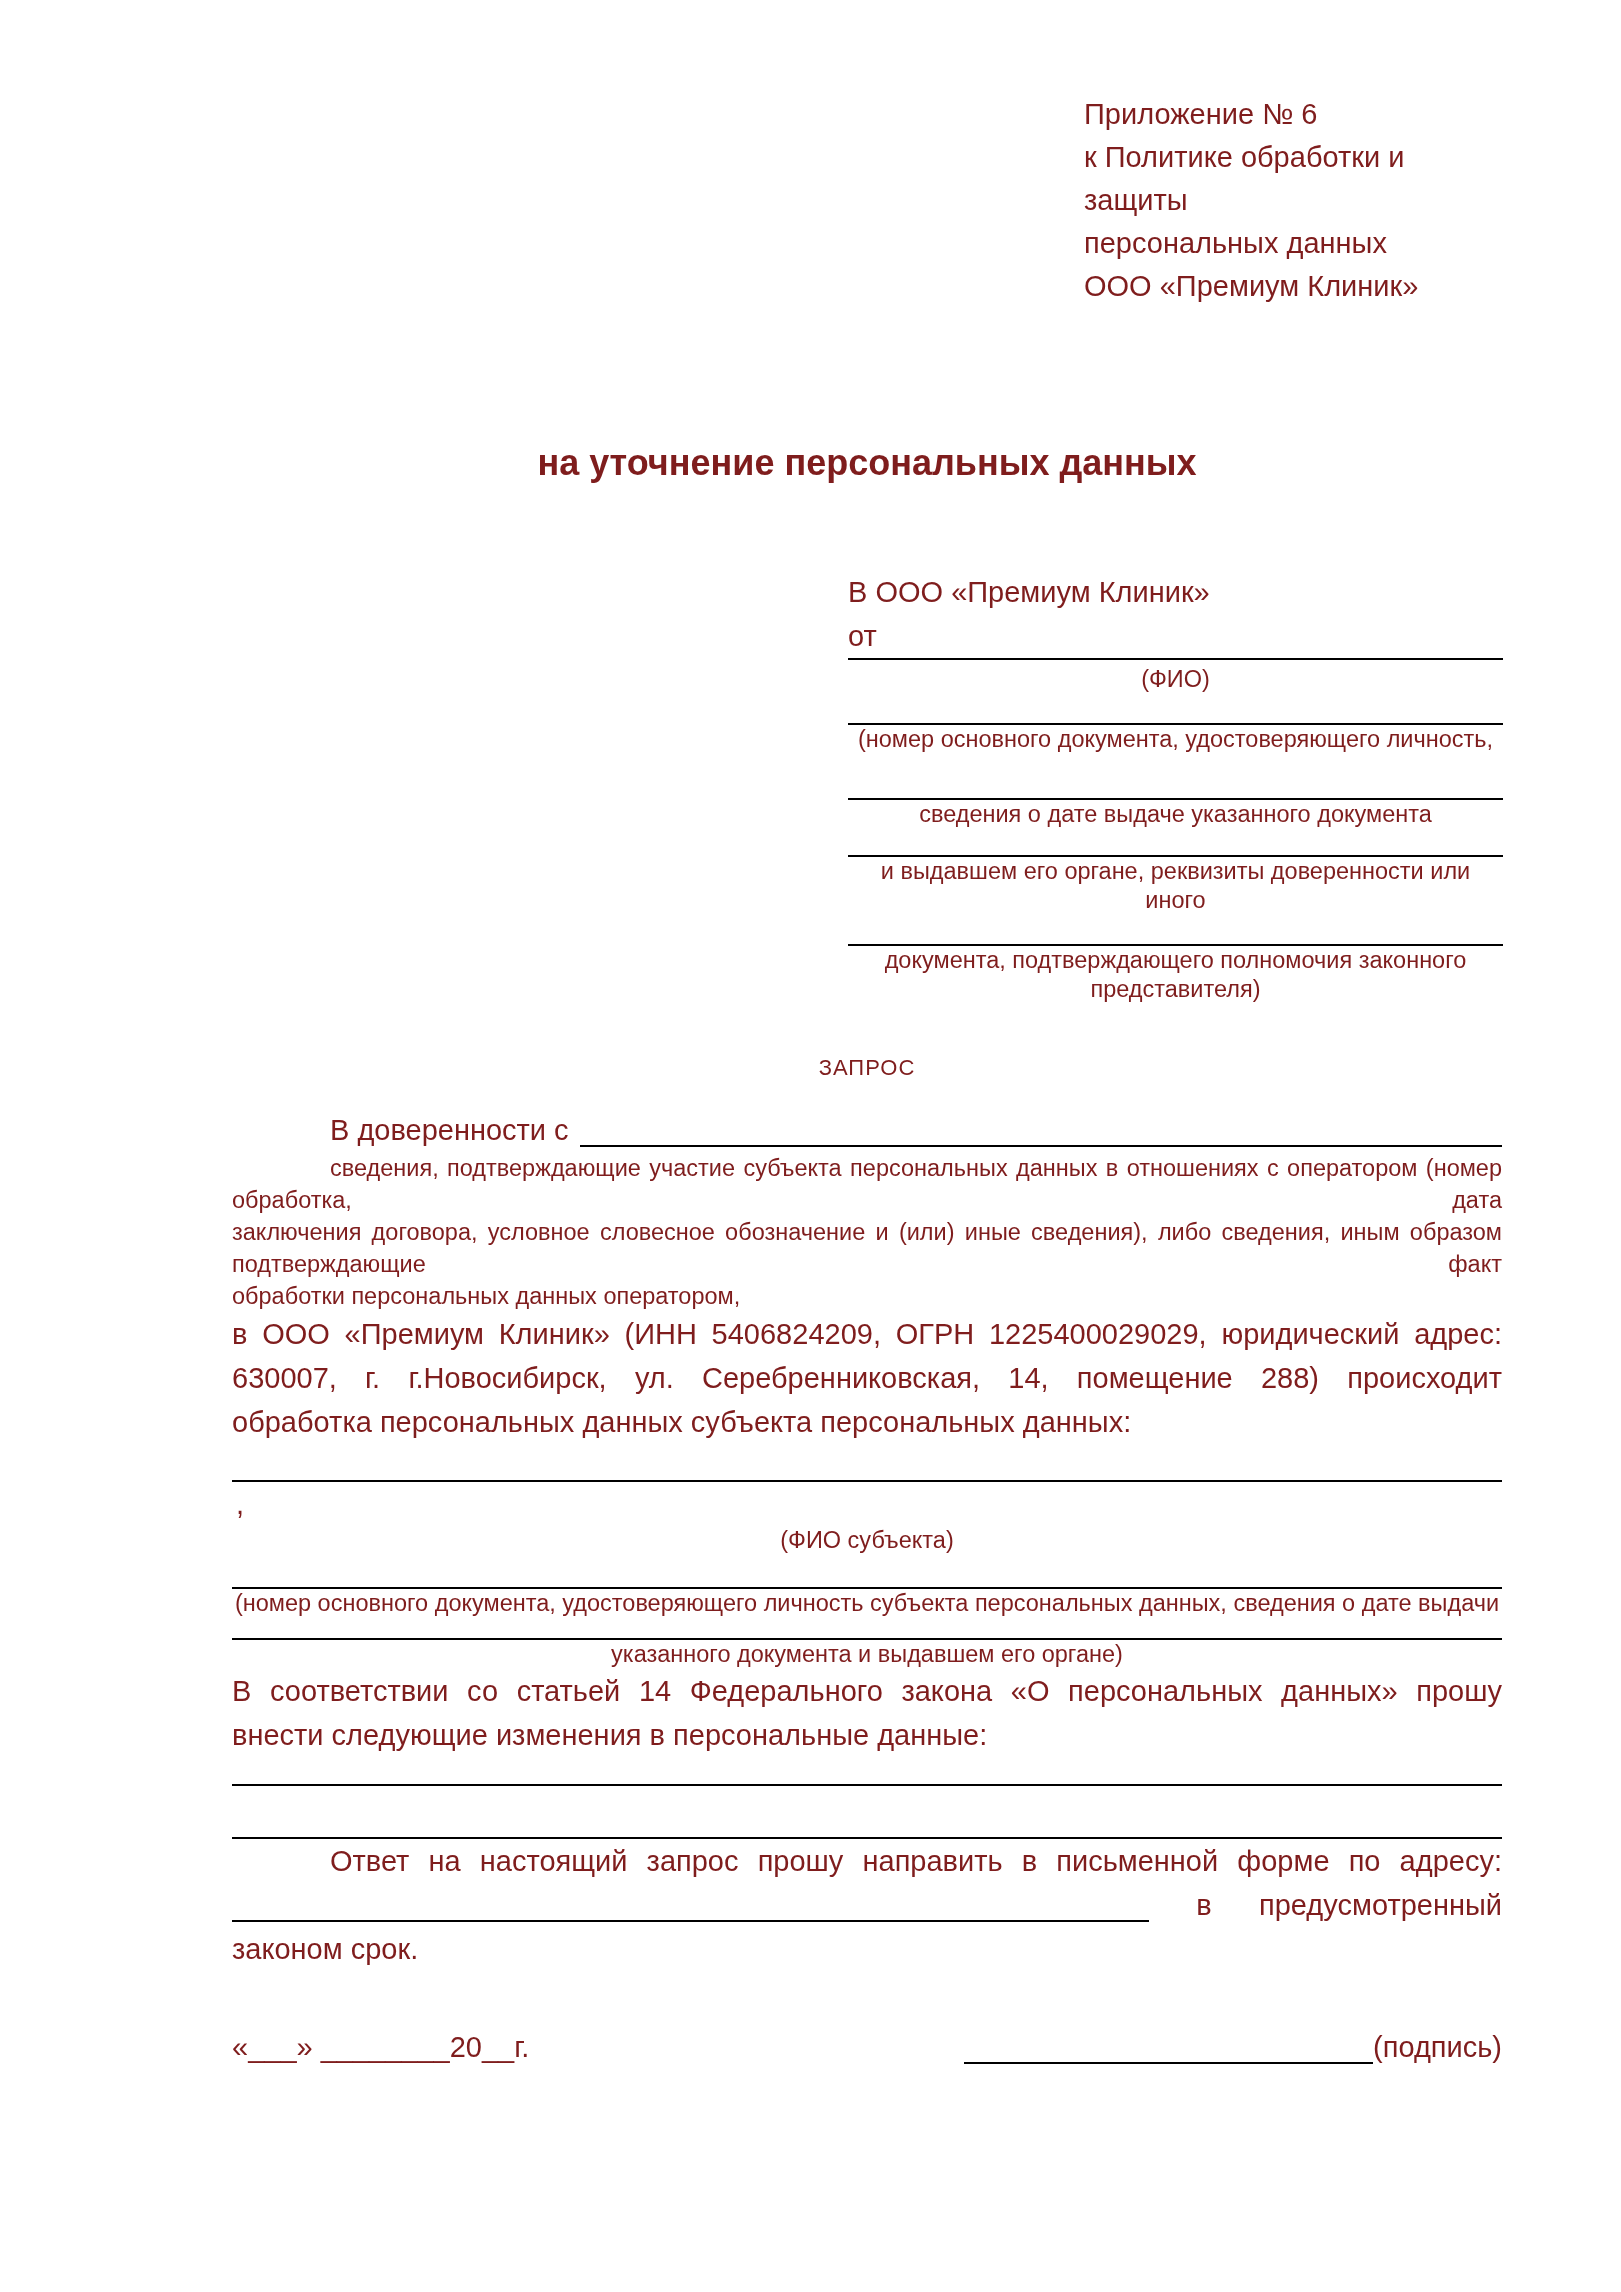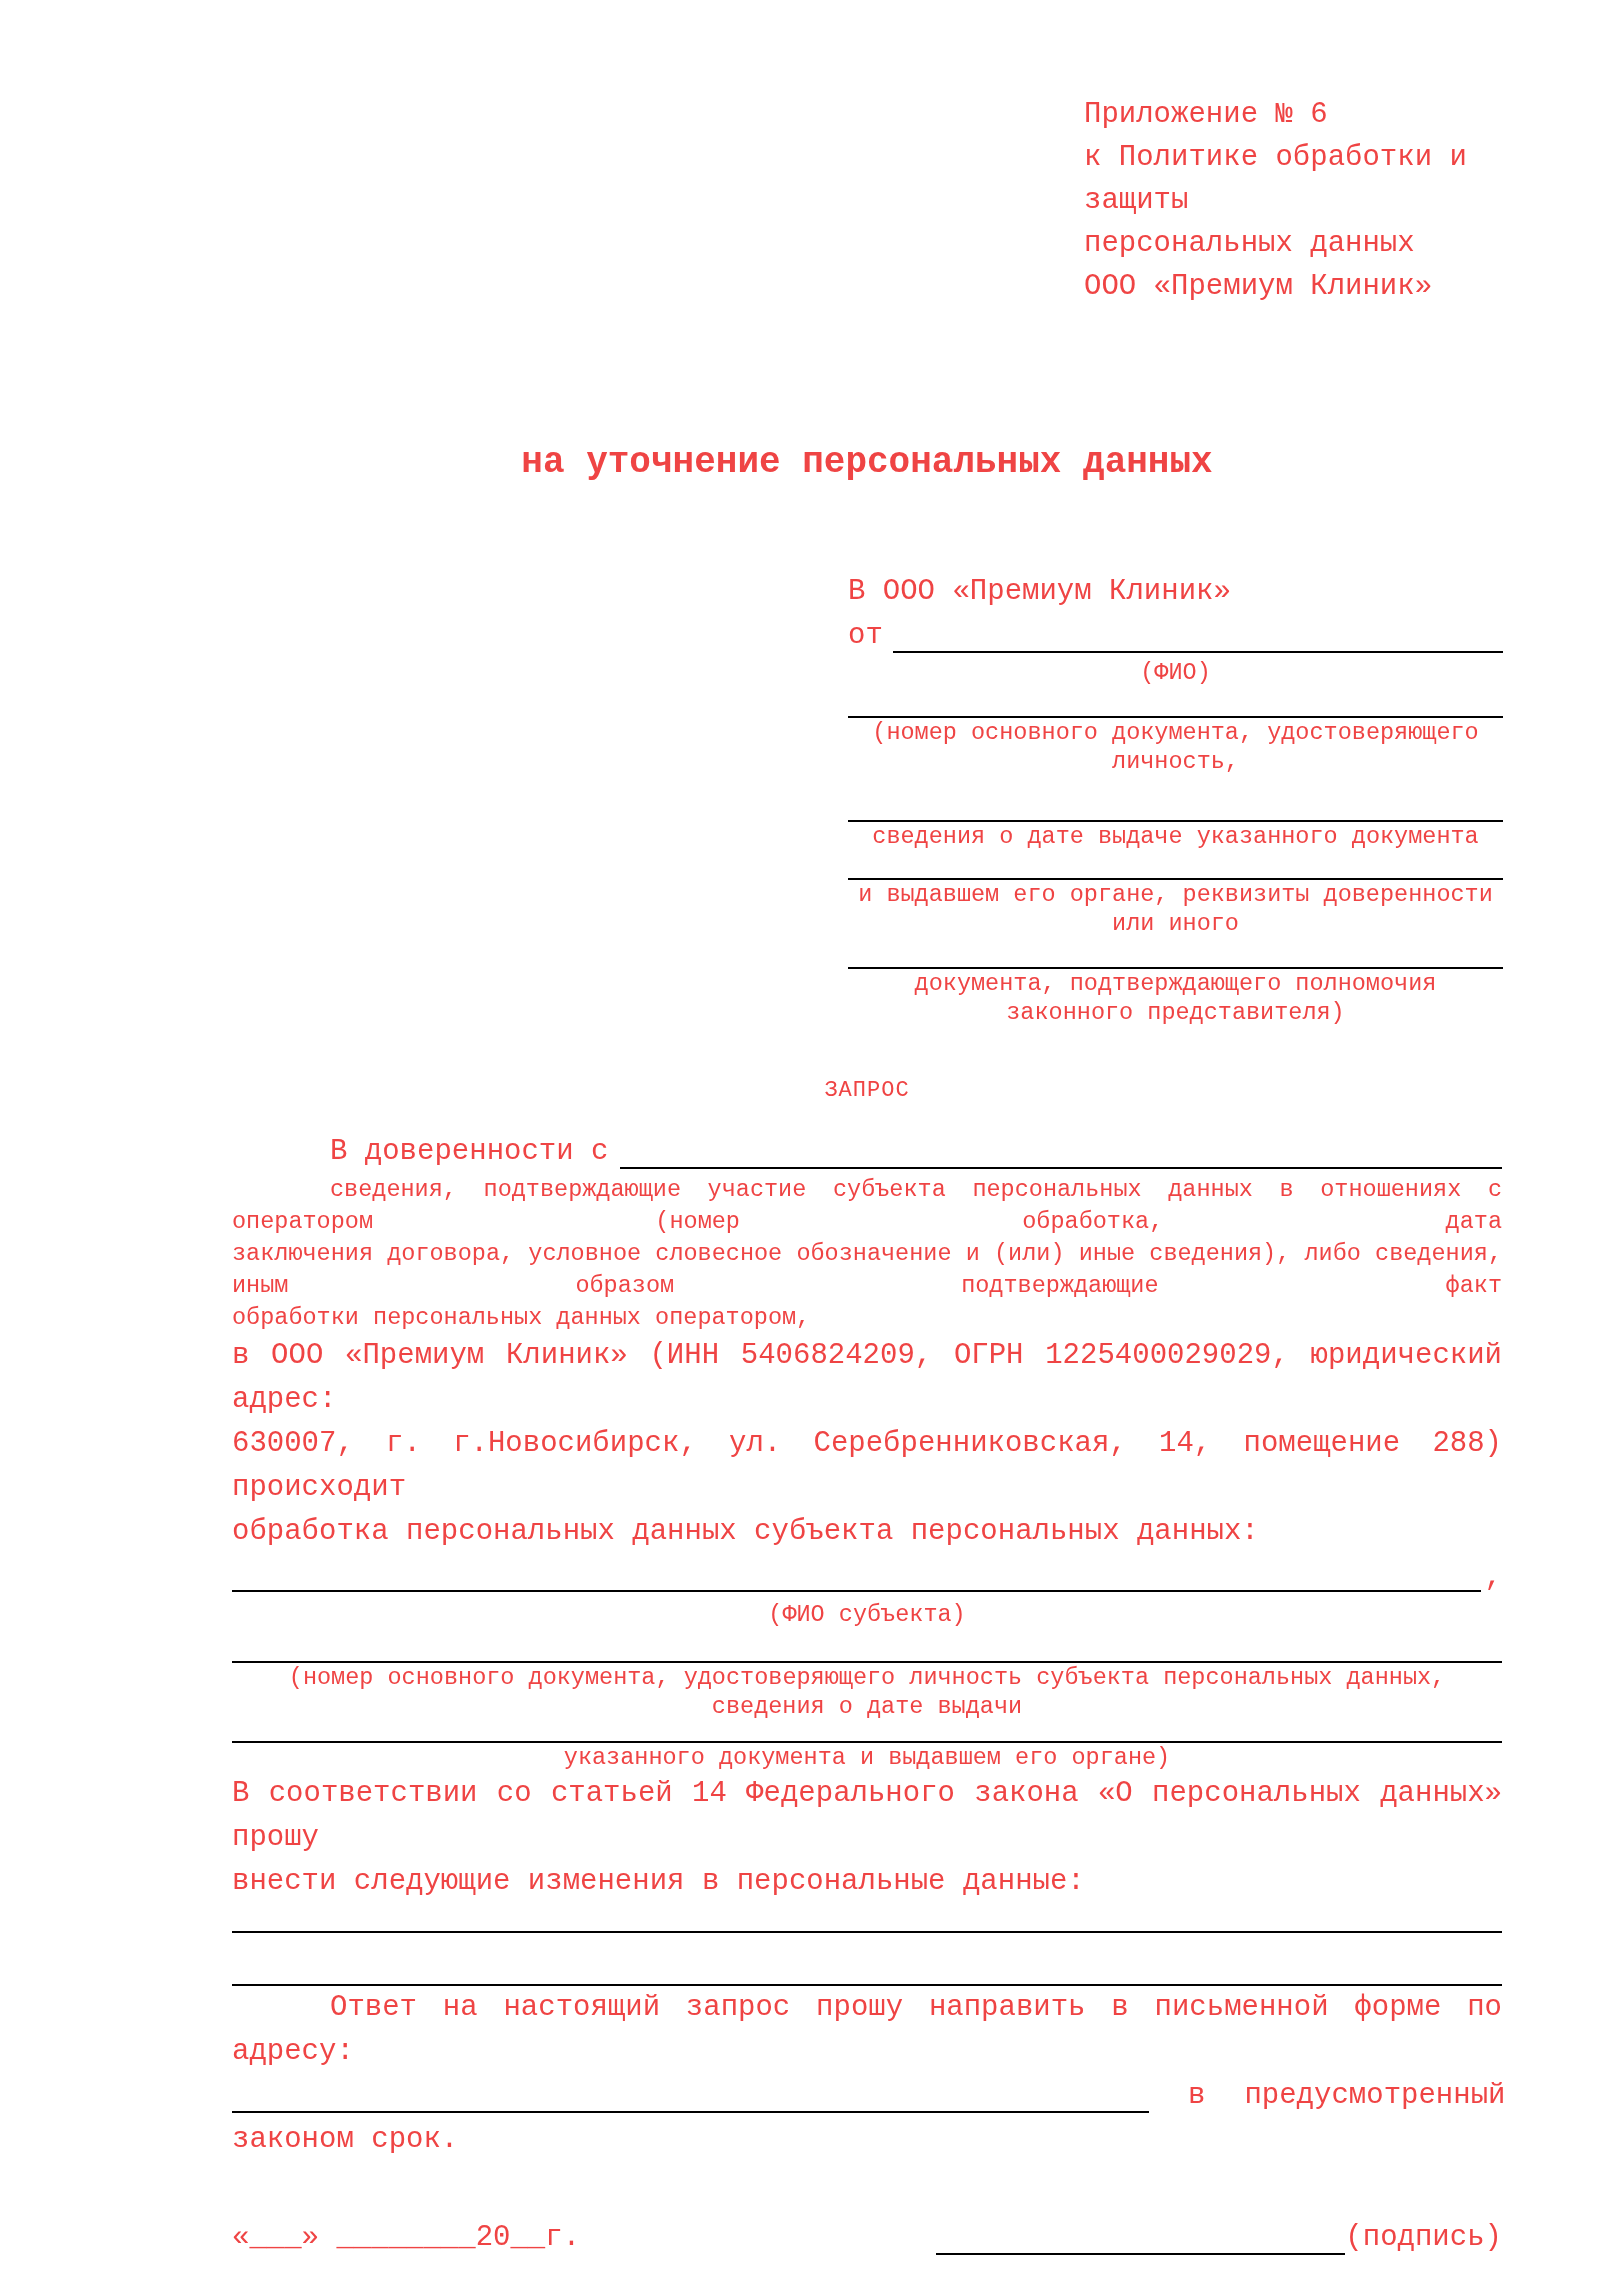--- a/index.html
+++ b/index.html
@@ -1,32 +1,32 @@
 <!DOCTYPE html>
 <html><head>
 <meta charset="utf-8">
 <style>
   html,body { margin:0; padding:0; background:#ffffff; }
   .page {
     position:relative;
     width:1621px; height:2293px;
-    background:#ffffff; color:#ef4444;
-    font-family:Liberation Mono, monospace;
+    background:#ffffff; color:#7f1d1d;
+    font-family:Liberation Sans, sans-serif;
     font-size:29px; line-height:44px;
     box-sizing:border-box;
     padding:93px 119px 14px 232px;
     overflow:hidden;
   }
   
   .appendix { margin-left:852px; line-height:43px; }
   
   .doc-title { margin-top:129px; text-align:center; font-weight:bold; font-size:36px; line-height:51px; }
   
   .addressee { margin-top:82px; margin-left:616px; width:655px; }
-  .flex-row { display:flex; }
+  .flex-row { display:flex;flex-direction:column; }
   .fill-line { flex:1 1 auto; border-bottom:2.9px solid #000; margin-bottom:4.9px; }
   .from-label { margin-right:9.8px; }
   .caption { font-size:23.5px; line-height:29px; text-align:center; }
   .blank { border-bottom:2.9px solid #000; }
   .b30 { height:29px; } .b45 { height:44px; } .b27 { height:26.5px; }
   .b33 { height:32px; } .b35 { height:34px; } .b20 { height:19.6px; }
   .b28 { height:27.4px; } .b52 { height:51px; }
   
   .request-heading { margin-top:42px; text-align:center; font-size:22px; letter-spacing:1px; }
   

